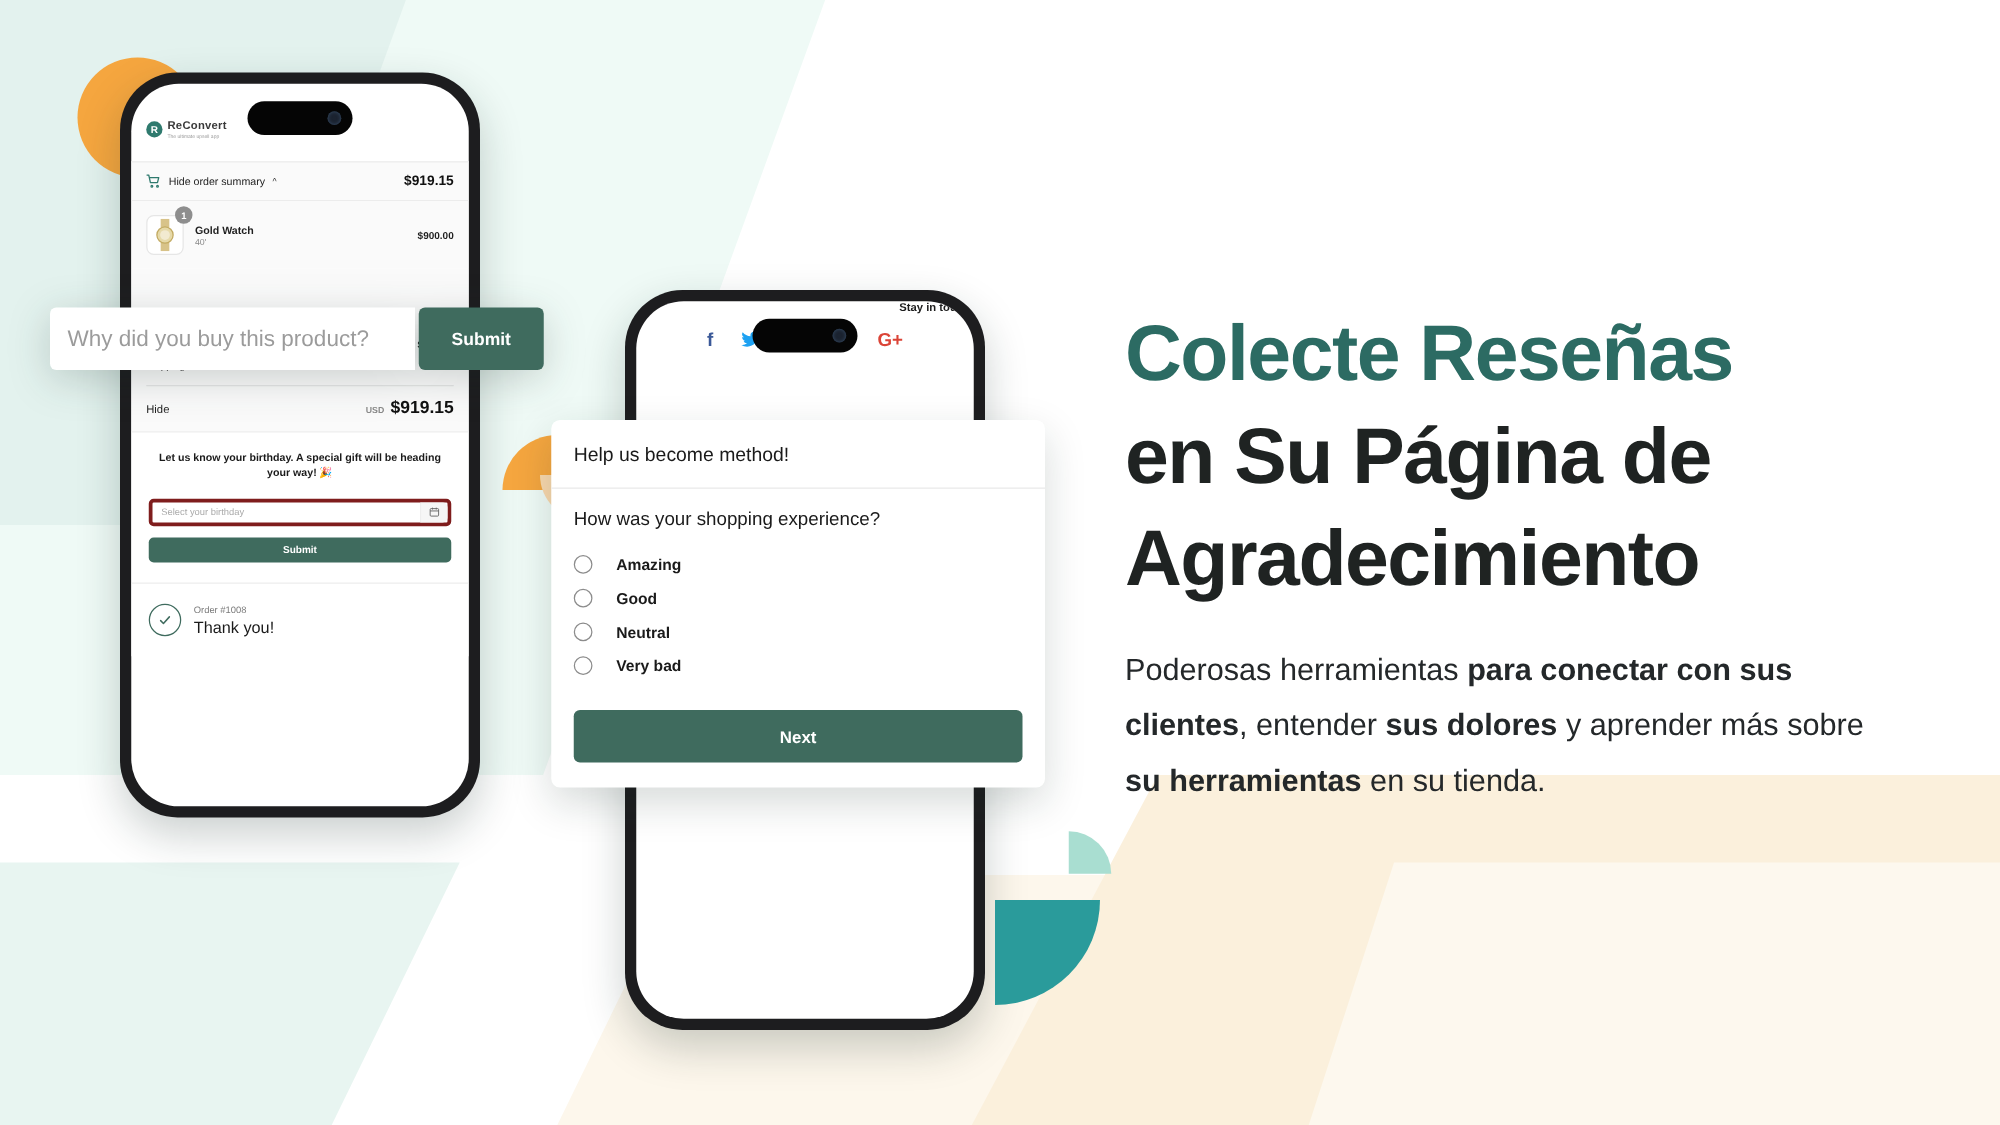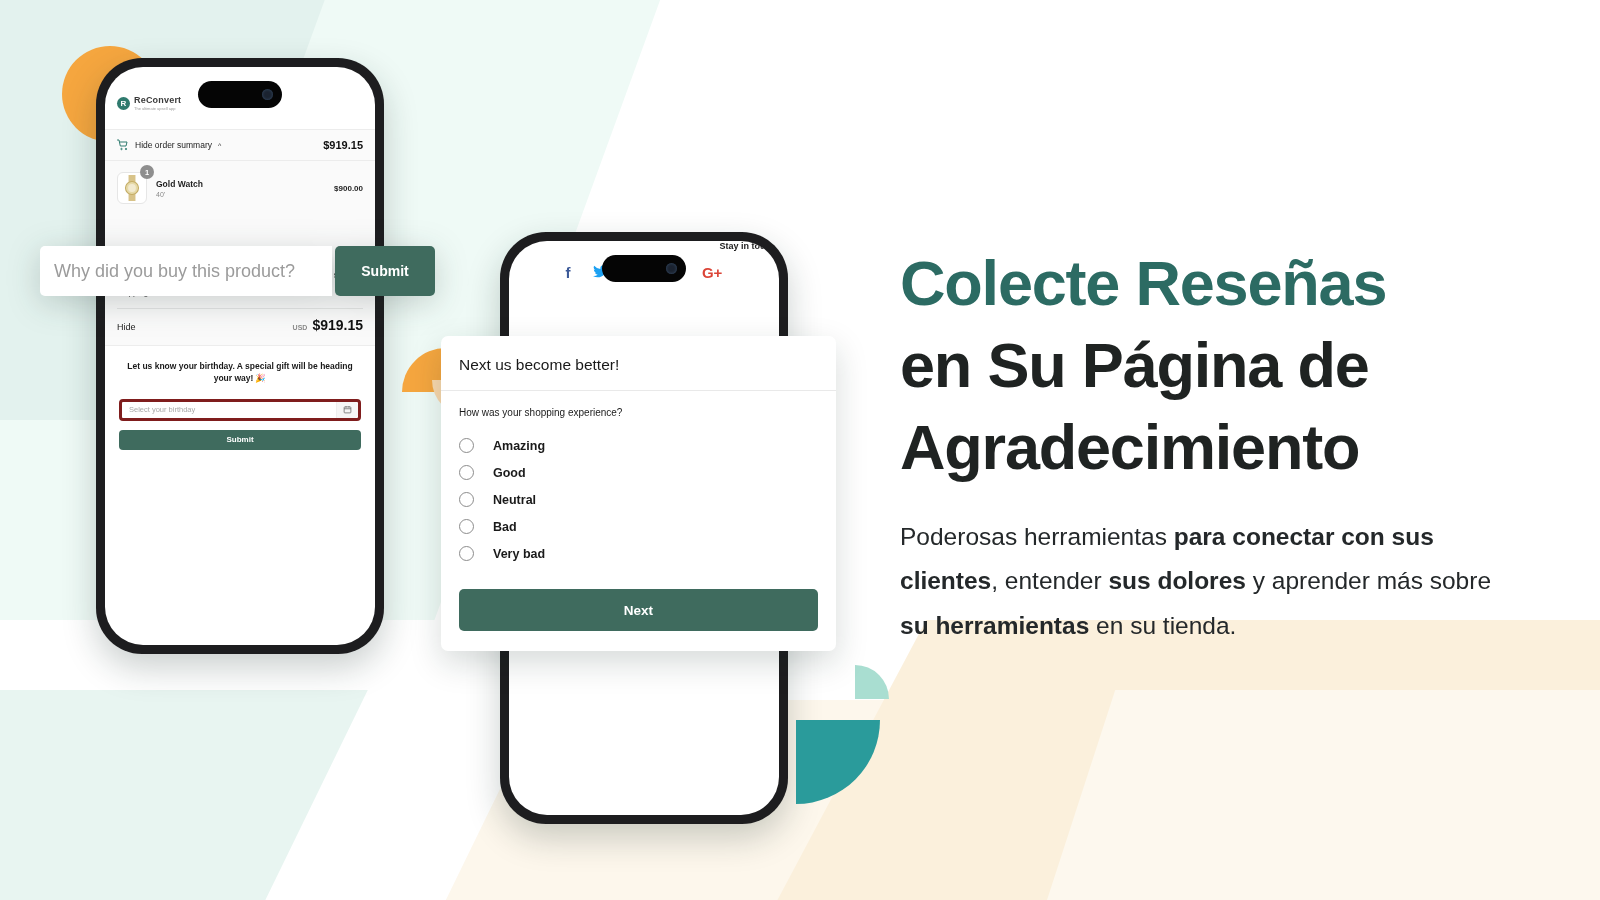--- a/index.html
+++ b/index.html
@@ -229,21 +229,21 @@
   }
 
   .survey-card {
     position:absolute; left: 441px; top: 336px; width: 395px;
     background:#fff; border-radius: 7px;
     box-shadow: 0 12px 32px rgba(18,42,36,.17);
     overflow:hidden;
   }
   .survey-head { padding: 20px 18px 16px; font-size: 15.5px; color:#1a1a1a; }
   .survey-body { padding: 16px 18px 20px; border-top:1px solid #e9e9e9; }
-  .survey-q { font-size: 10px; color:#1a1a1a; margin-bottom: 14px; }
+  .survey-q { font-size: 15px; color:#1a1a1a; margin-bottom: 14px; }
   .opt-row { display:flex; align-items:center; gap: 19px; padding: 6px 0; }
   .radio {
     width: 15px; height: 15px; border-radius:50%;
     border: 1.4px solid #8c8c8c; background:#fff; flex:none;
   }
   .opt-label { font-size: 12.5px; font-weight: 700; color:#1a1a1a; }
   .next-btn {
     margin-top: 22px; height: 42px; font-size: 13.5px;
     background:#3f6b5e; color:#fff; border-radius: 5px;
     display:flex; align-items:center; justify-content:center; font-weight:700;
@@ -361,20 +361,31 @@
           <span class="cal-btn">
             <svg width="9" height="9" viewBox="0 0 24 24" fill="none" stroke="#666" stroke-width="2">
               <rect x="3" y="5" width="18" height="16" rx="2"></rect>
                 <path d="M3 10h18M8 3v4M16 3v4"></path>
             </svg>
           </span>
         </div>
         <div class="btn-green bday-submit">Submit</div>
       </div>
 
+      <div class="thanks-block">
+        <div class="check-circle">
+          <svg width="12" height="12" viewBox="0 0 24 24" fill="none" stroke="#3f6b5e" stroke-width="2.4" stroke-linecap="round" stroke-linejoin="round">
+            <path d="M5 13l4.5 4.5L19 7"></path>
+          </svg>
+        </div>
+        <div>
+          <div class="order-no">Order #1008</div>
+          <div class="thanks-title">Thank you!</div>
+        </div>
+      </div>
     </div>
   </div>
 
   <div class="phone" id="phone-mid">
     <div class="phone-screen">
       <div class="notch">
           <span class="lens"></span>
         </div>
 
       <div class="stay-title">Stay in touch:</div>
@@ -410,39 +421,35 @@
   <div class="shape quarter-peach"></div>
   <div class="shape quarter-mint"></div>
   <div class="shape half-teal"></div>
 
   <div class="float-review">
     <div class="fr-input">Why did you buy this product?</div>
     <div class="fr-submit">Submit</div>
   </div>
 
   <div class="survey-card">
-    <div class="survey-head">Next us become better!</div>
+    <div class="survey-head">Help us become method!</div>
     <div class="survey-body">
       <div class="survey-q">How was your shopping experience?</div>
 
       <div class="opt-row">
         <span class="radio"></span>
         <span class="opt-label">Amazing</span>
       </div>
       <div class="opt-row">
         <span class="radio"></span>
         <span class="opt-label">Good</span>
       </div>
       <div class="opt-row">
         <span class="radio"></span>
         <span class="opt-label">Neutral</span>
-      </div>
-      <div class="opt-row">
-        <span class="radio"></span>
-        <span class="opt-label">Bad</span>
       </div>
       <div class="opt-row">
         <span class="radio"></span>
         <span class="opt-label">Very bad</span>
       </div>
 
       <div class="next-btn">Next</div>
     </div>
   </div>
 

